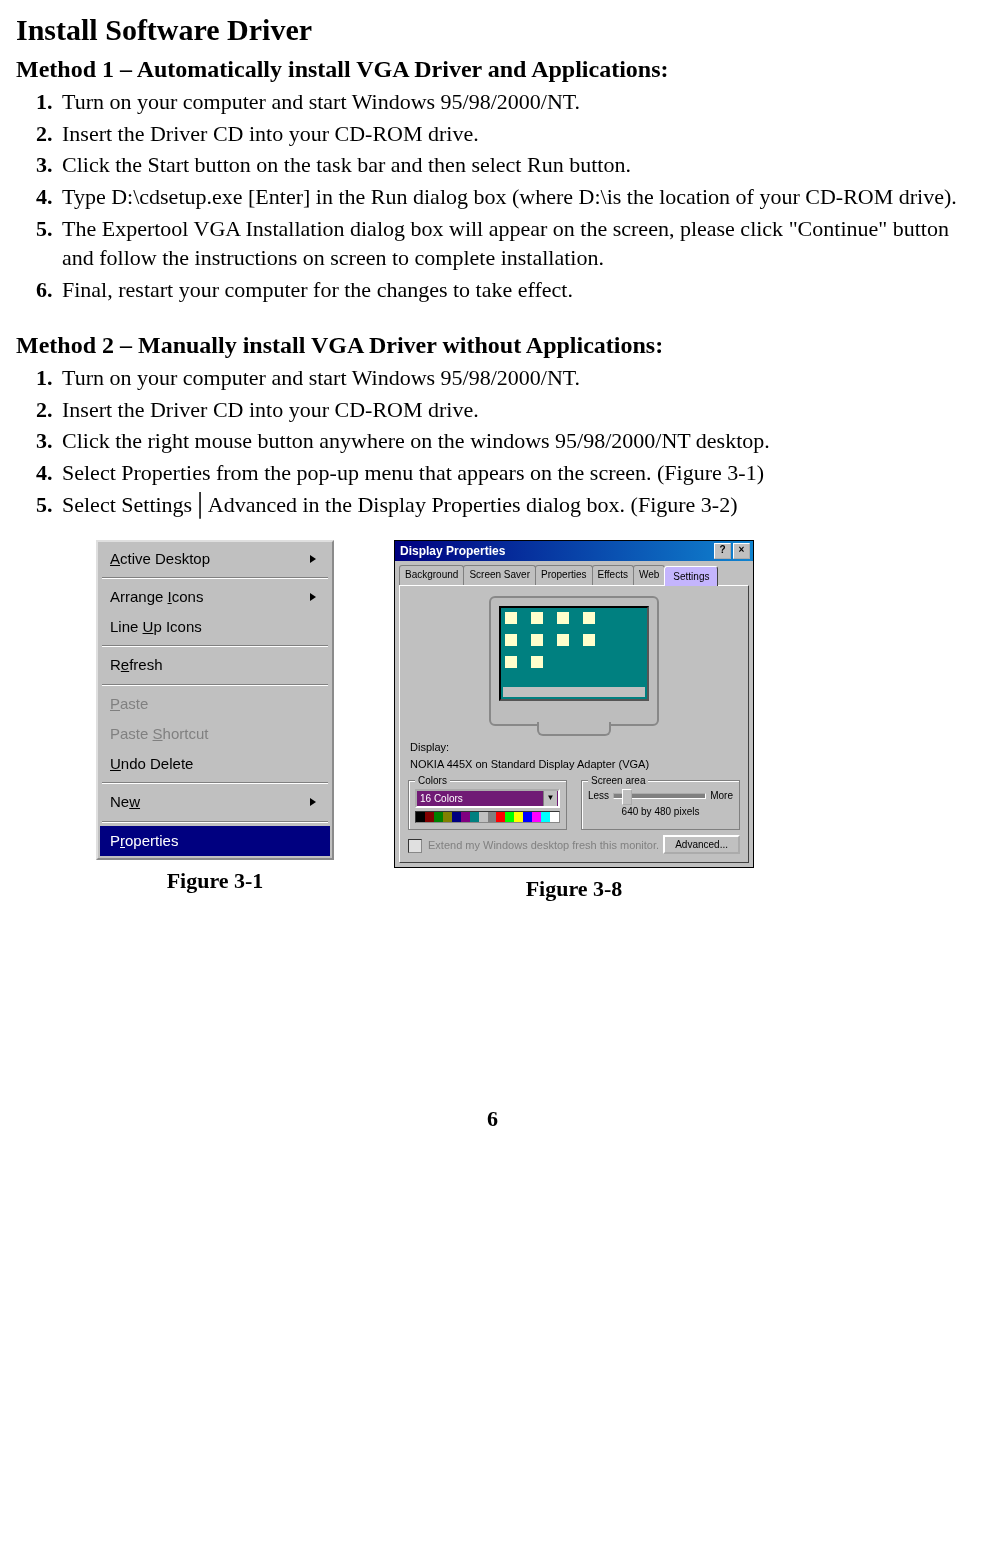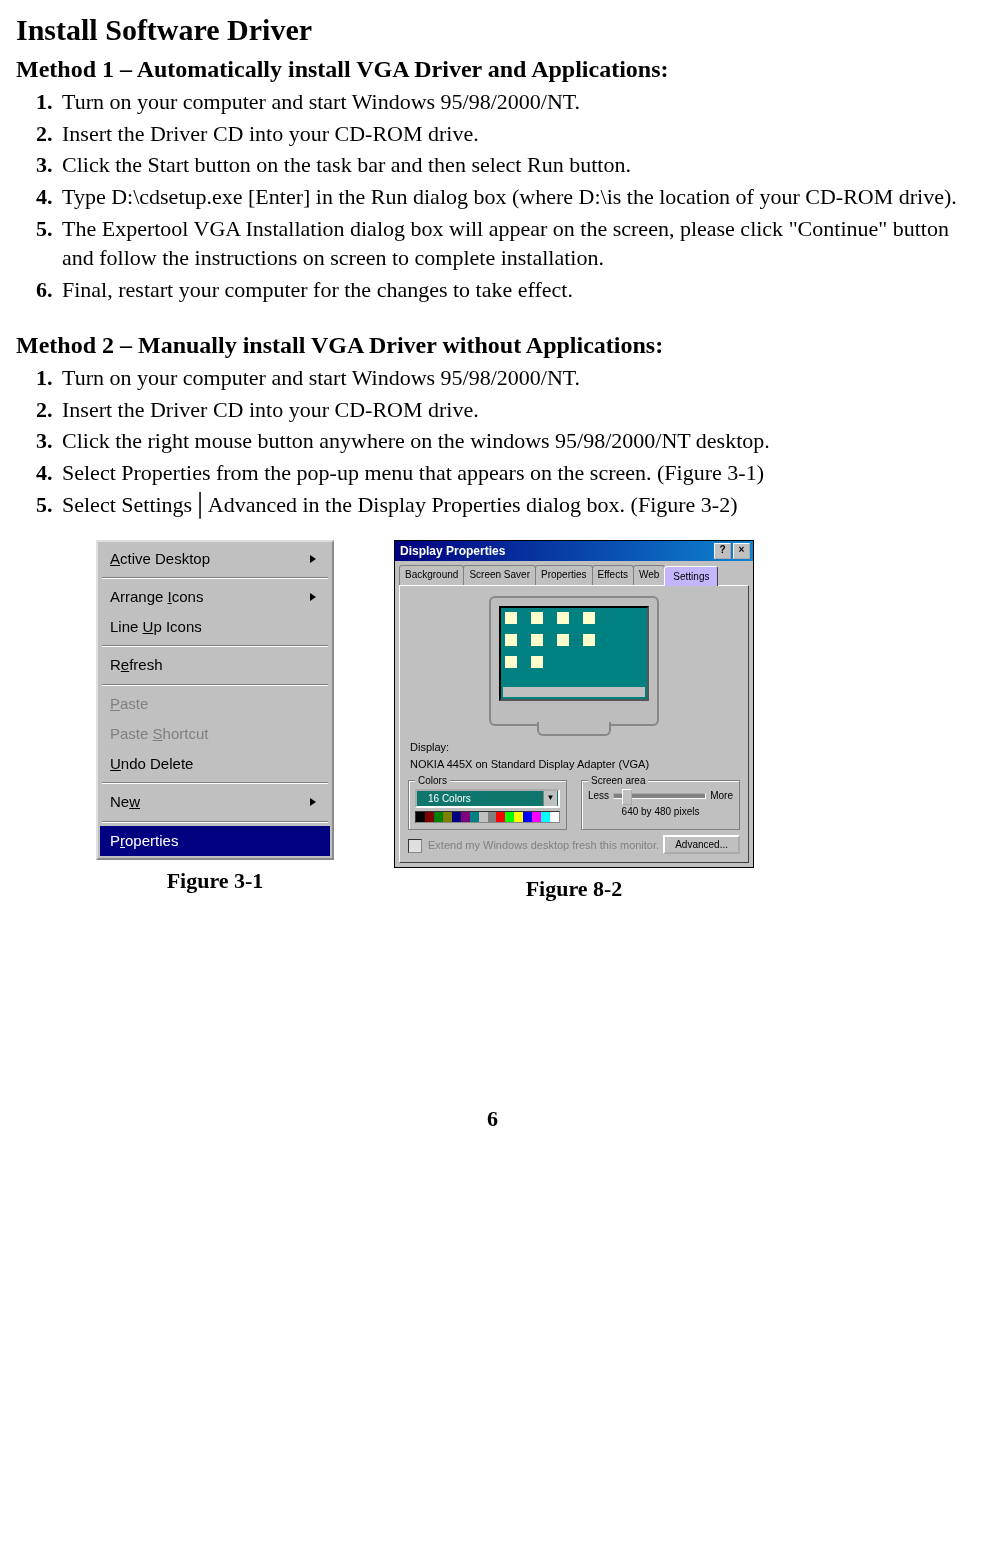--- a/index.html
+++ b/index.html
@@ -176,23 +176,23 @@
     flex: 1;
     padding: 8px 6px 6px 6px;
     position: relative;
   }
   .group .legend {
     position: absolute; top: -7px; left: 6px;
     background: #c0c0c0; padding: 0 3px; font-size: 10px;
   }
   .comboselect {
     width: 100%;
-    background: #0f766e; color: #fff;
+    background: #701a75; color: #fff;
     border: 2px inset #fff;
-    padding: 1px 14px 1px 11px;
+    padding: 1px 14px 1px 3px;
     font-size: 10px;
     position: relative;
     box-sizing: border-box;
   }
   .comboselect::after {
     content: "▼";
     position: absolute; right: 1px; top: 0;
     width: 13px; height: 100%;
     background: #c0c0c0;
     color: #000;
@@ -373,18 +373,18 @@
 
         <div class="extendrow">
           <div class="checkbox"></div>
           <span>Extend my Windows desktop fresh this monitor.</span>
         </div>
         <div class="advrow">
           <button class="btn">Advanced...</button>
         </div>
       </div>
     </div>
-    <div class="fig-caption">Figure 8-2</div>
+    <div class="fig-caption">Figure 3-8</div>
   </div>
 
 </div>
 
 <div class="page-num">6</div>
 
 </body></html>

